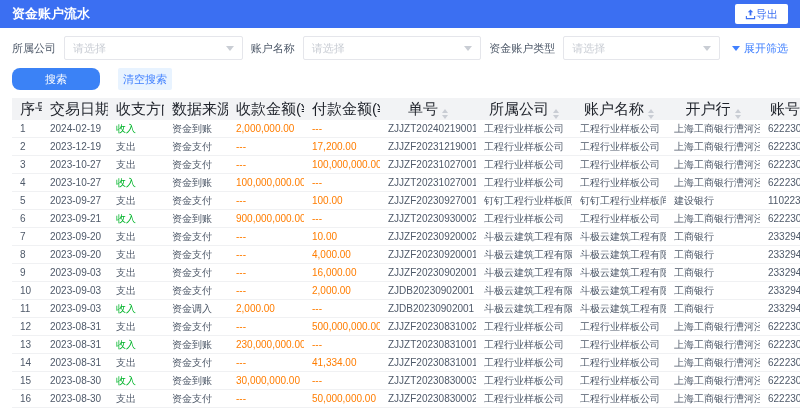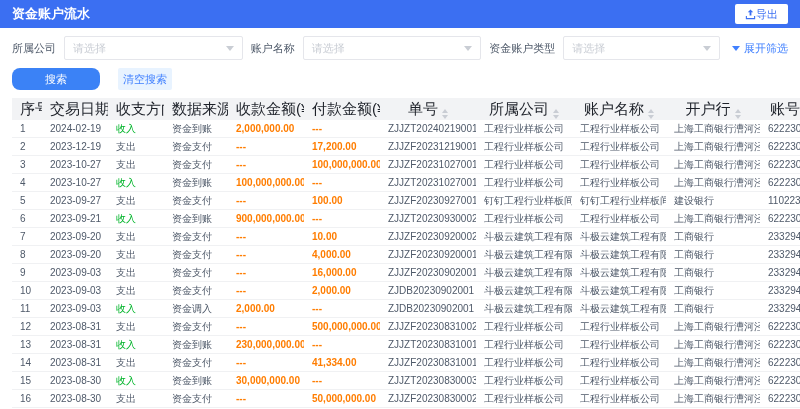--- a/index.html
+++ b/index.html
@@ -42,21 +42,21 @@
   th:nth-child(2),td:nth-child(2){width:66px}
   th:nth-child(3),td:nth-child(3){width:56px}
   th:nth-child(4),td:nth-child(4){width:64px}
   th:nth-child(5),td:nth-child(5){width:76px}
   th:nth-child(6),td:nth-child(6){width:76px}
   th:nth-child(7),td:nth-child(7){width:96px}
   th:nth-child(8),td:nth-child(8){width:96px}
   th:nth-child(9),td:nth-child(9){width:94px}
   th:nth-child(10),td:nth-child(10){width:94px}
   th:nth-child(11),td:nth-child(11){width:60px}
-  td.amount { color:#FF7D00;font-weight:bold; }
+  td.amount { color:#FF7D00; }
   td.income { color:#00B42A; }
   td.expense { color:#4E5969; }
   .sorter { display:inline-flex; flex-direction:column; gap:2px; margin-left:4px;
     vertical-align:1px; }
   .sorter i { display:block; width:0; height:0; border-left:3px solid transparent;
     border-right:3px solid transparent; }
   .sorter .up { border-bottom:4px solid #C9CDD4; }
   .sorter .down { border-top:4px solid #C9CDD4; }
 </style>
 </head>

